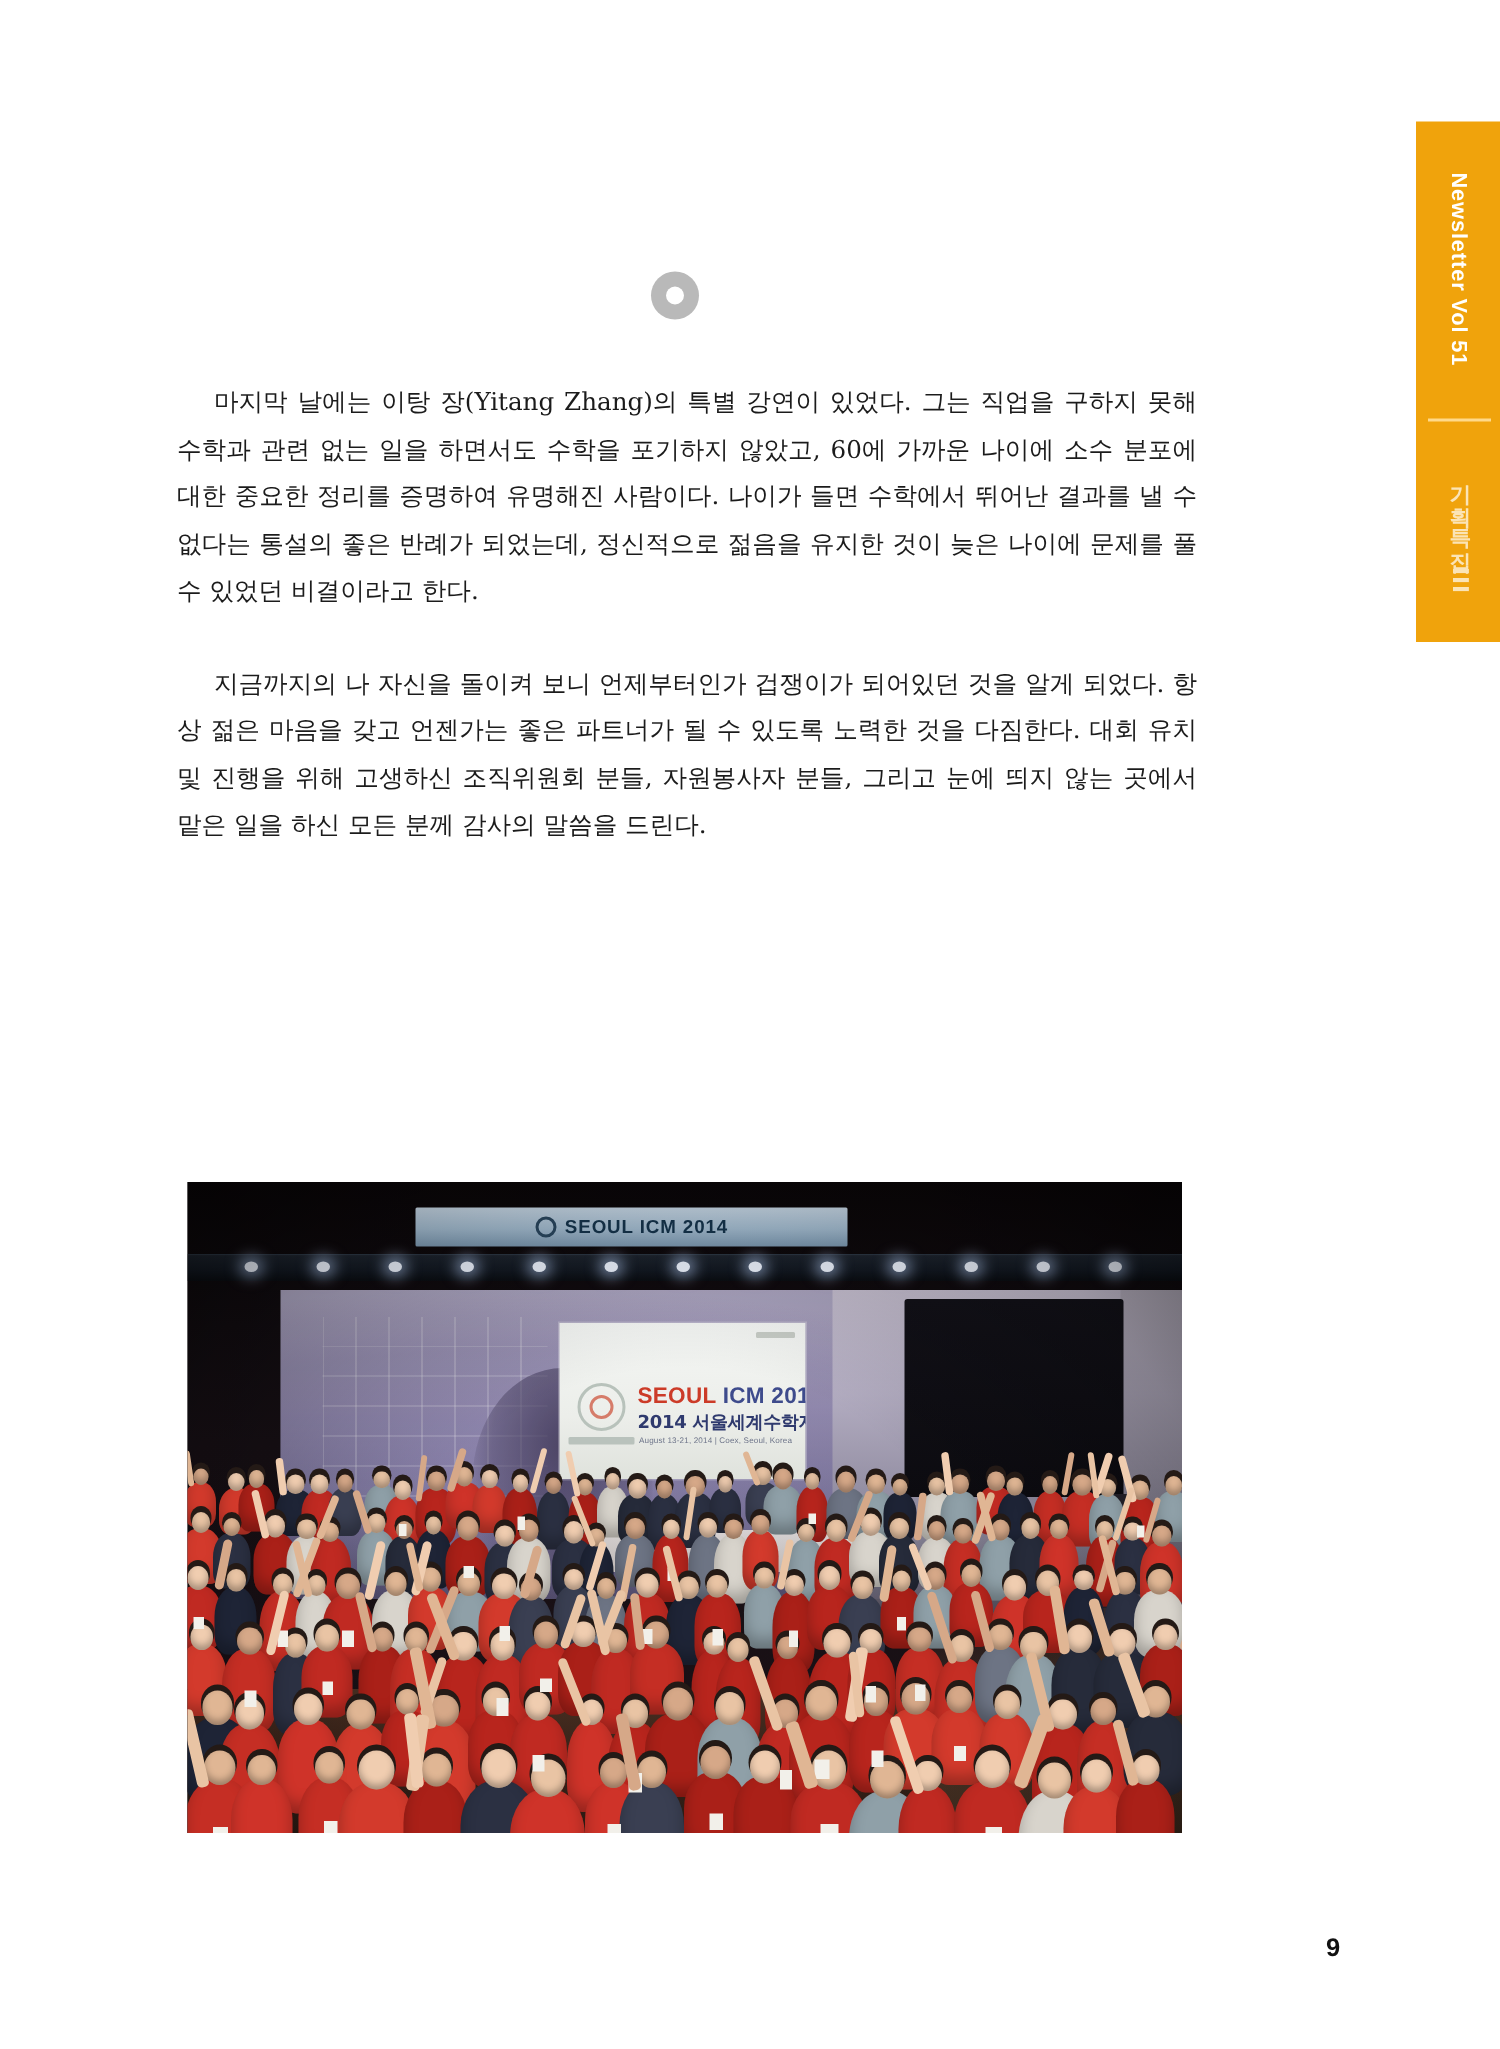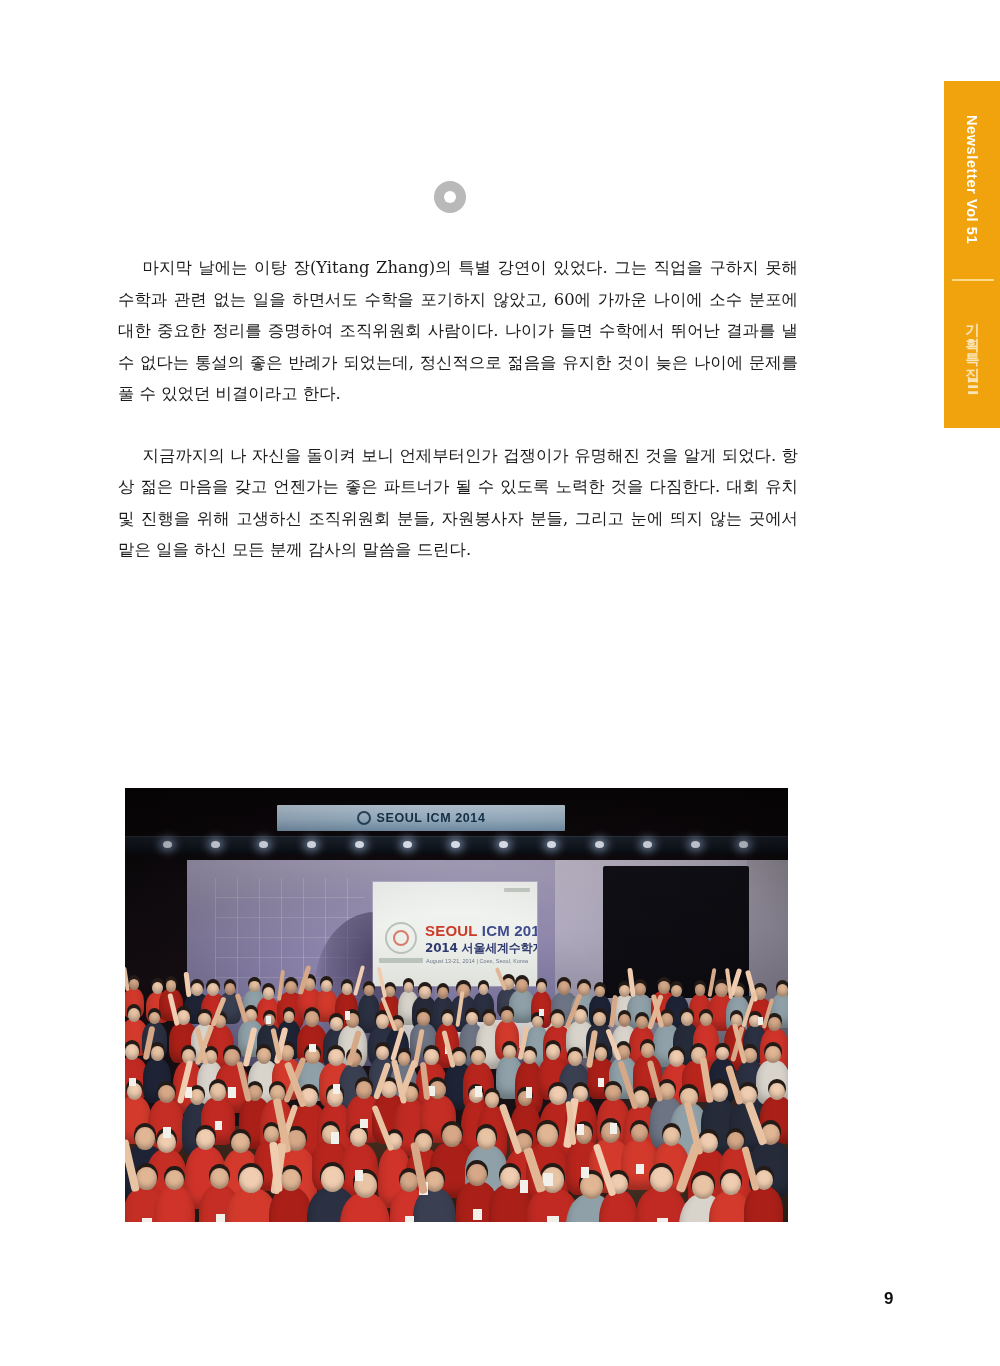--- a/index.html
+++ b/index.html
@@ -402,22 +402,22 @@
   <div class="tab-seg seg-feature">
     <span class="vtext" id="label-feature">기획특집 III</span>
   </div>
 </div>
 
 <div id="ornament">
   <div class="hole"></div>
 </div>
 
 <div id="article">
-  <p class="indent">마지막 날에는 이탕 장(Yitang Zhang)의 특별 강연이 있었다. 그는 직업을 구하지 못해 수학과 관련 없는 일을 하면서도 수학을 포기하지 않았고, 60에 가까운 나이에 소수 분포에 대한 중요한 정리를 증명하여 조직위원회 사람이다. 나이가 들면 수학에서 뛰어난 결과를 낼 수 없다는 통설의 좋은 반례가 되었는데, 정신적으로 젊음을 유지한 것이 늦은 나이에 문제를 풀 수 있었던 비결이라고 한다.</p>
-  <p class="indent gap">지금까지의 나 자신을 돌이켜 보니 언제부터인가 겁쟁이가 유명해진 것을 알게 되었다. 항상 젊은 마음을 갖고 언젠가는 좋은 파트너가 될 수 있도록 노력한 것을 다짐한다. 대회 유치 및 진행을 위해 고생하신 조직위원회 분들, 자원봉사자 분들, 그리고 눈에 띄지 않는 곳에서 맡은 일을 하신 모든 분께 감사의 말씀을 드린다.</p>
+  <p class="indent">마지막 날에는 이탕 장(Yitang Zhang)의 특별 강연이 있었다. 그는 직업을 구하지 못해 수학과 관련 없는 일을 하면서도 수학을 포기하지 않았고, 60에 가까운 나이에 소수 분포에 대한 중요한 정리를 증명하여 유명해진 사람이다. 나이가 들면 수학에서 뛰어난 결과를 낼 수 없다는 통설의 좋은 반례가 되었는데, 정신적으로 젊음을 유지한 것이 늦은 나이에 문제를 풀 수 있었던 비결이라고 한다.</p>
+  <p class="indent gap">지금까지의 나 자신을 돌이켜 보니 언제부터인가 겁쟁이가 되어있던 것을 알게 되었다. 항상 젊은 마음을 갖고 언젠가는 좋은 파트너가 될 수 있도록 노력한 것을 다짐한다. 대회 유치 및 진행을 위해 고생하신 조직위원회 분들, 자원봉사자 분들, 그리고 눈에 띄지 않는 곳에서 맡은 일을 하신 모든 분께 감사의 말씀을 드린다.</p>
 </div>
 
 <div id="photo">
   <div class="hall"></div>
 
   <div class="backdrop">
     <div class="gridlines"></div>
     <div class="shadowfig"></div>
   </div>
 

